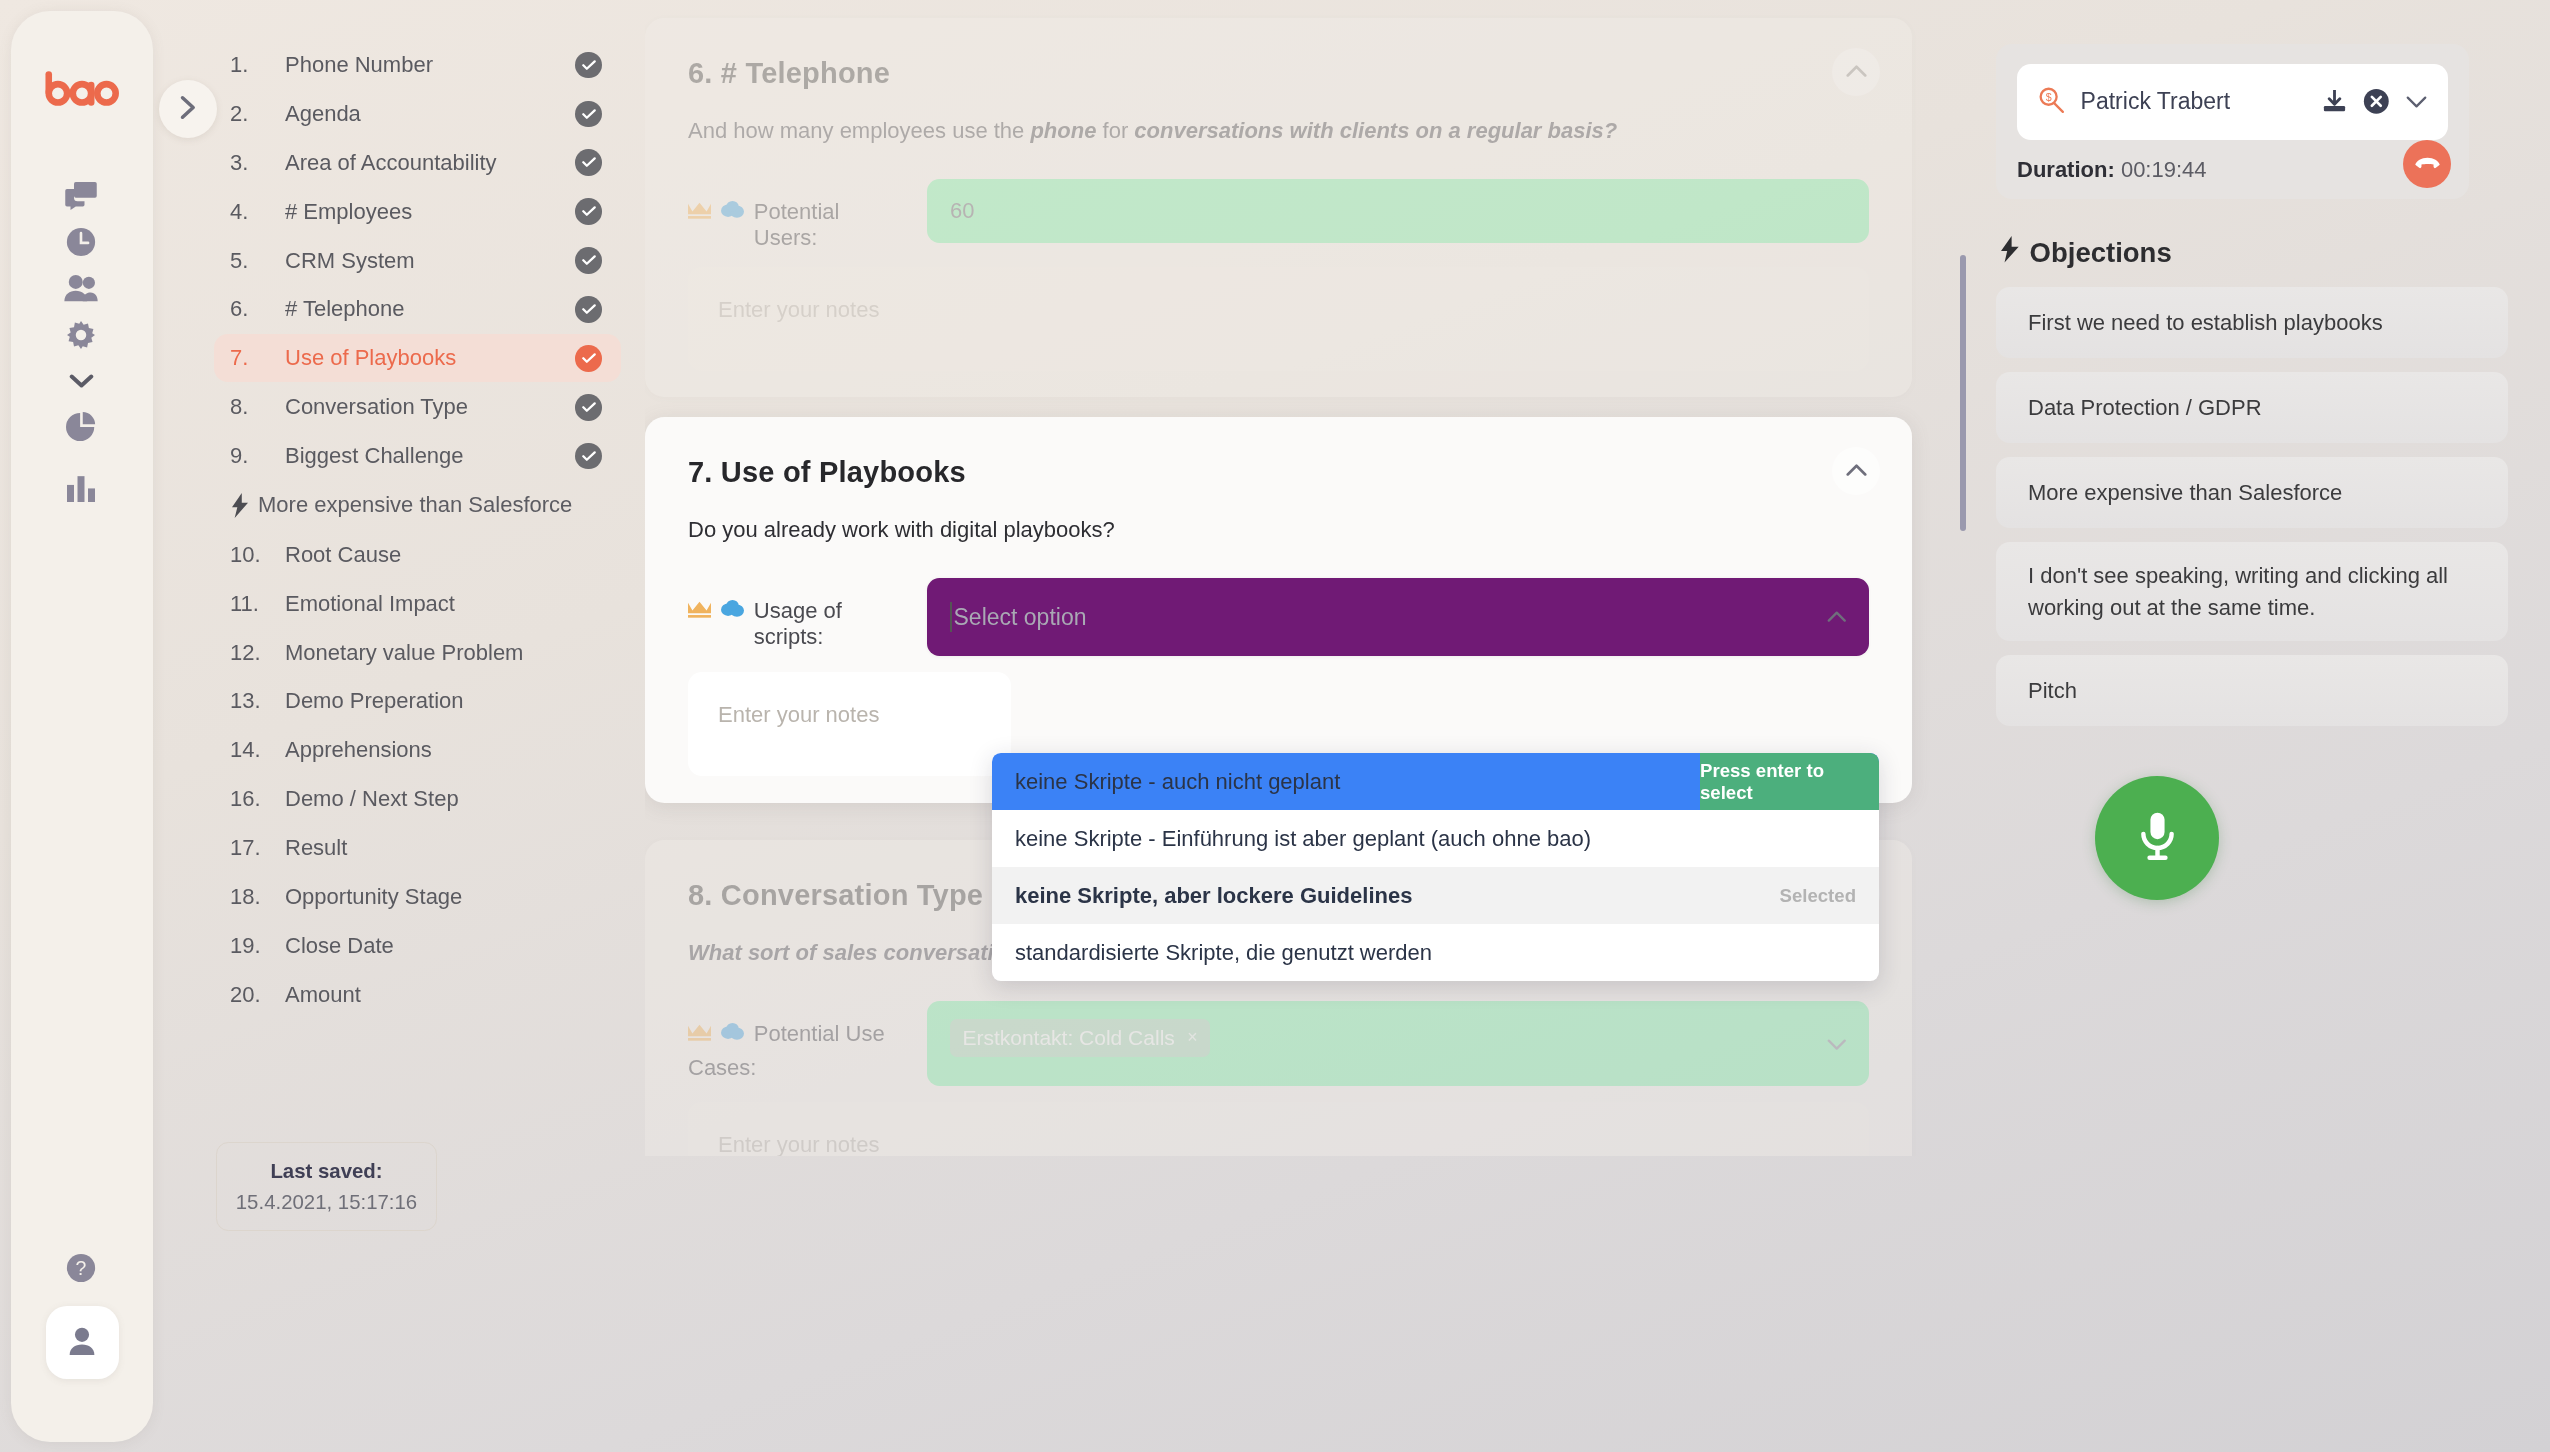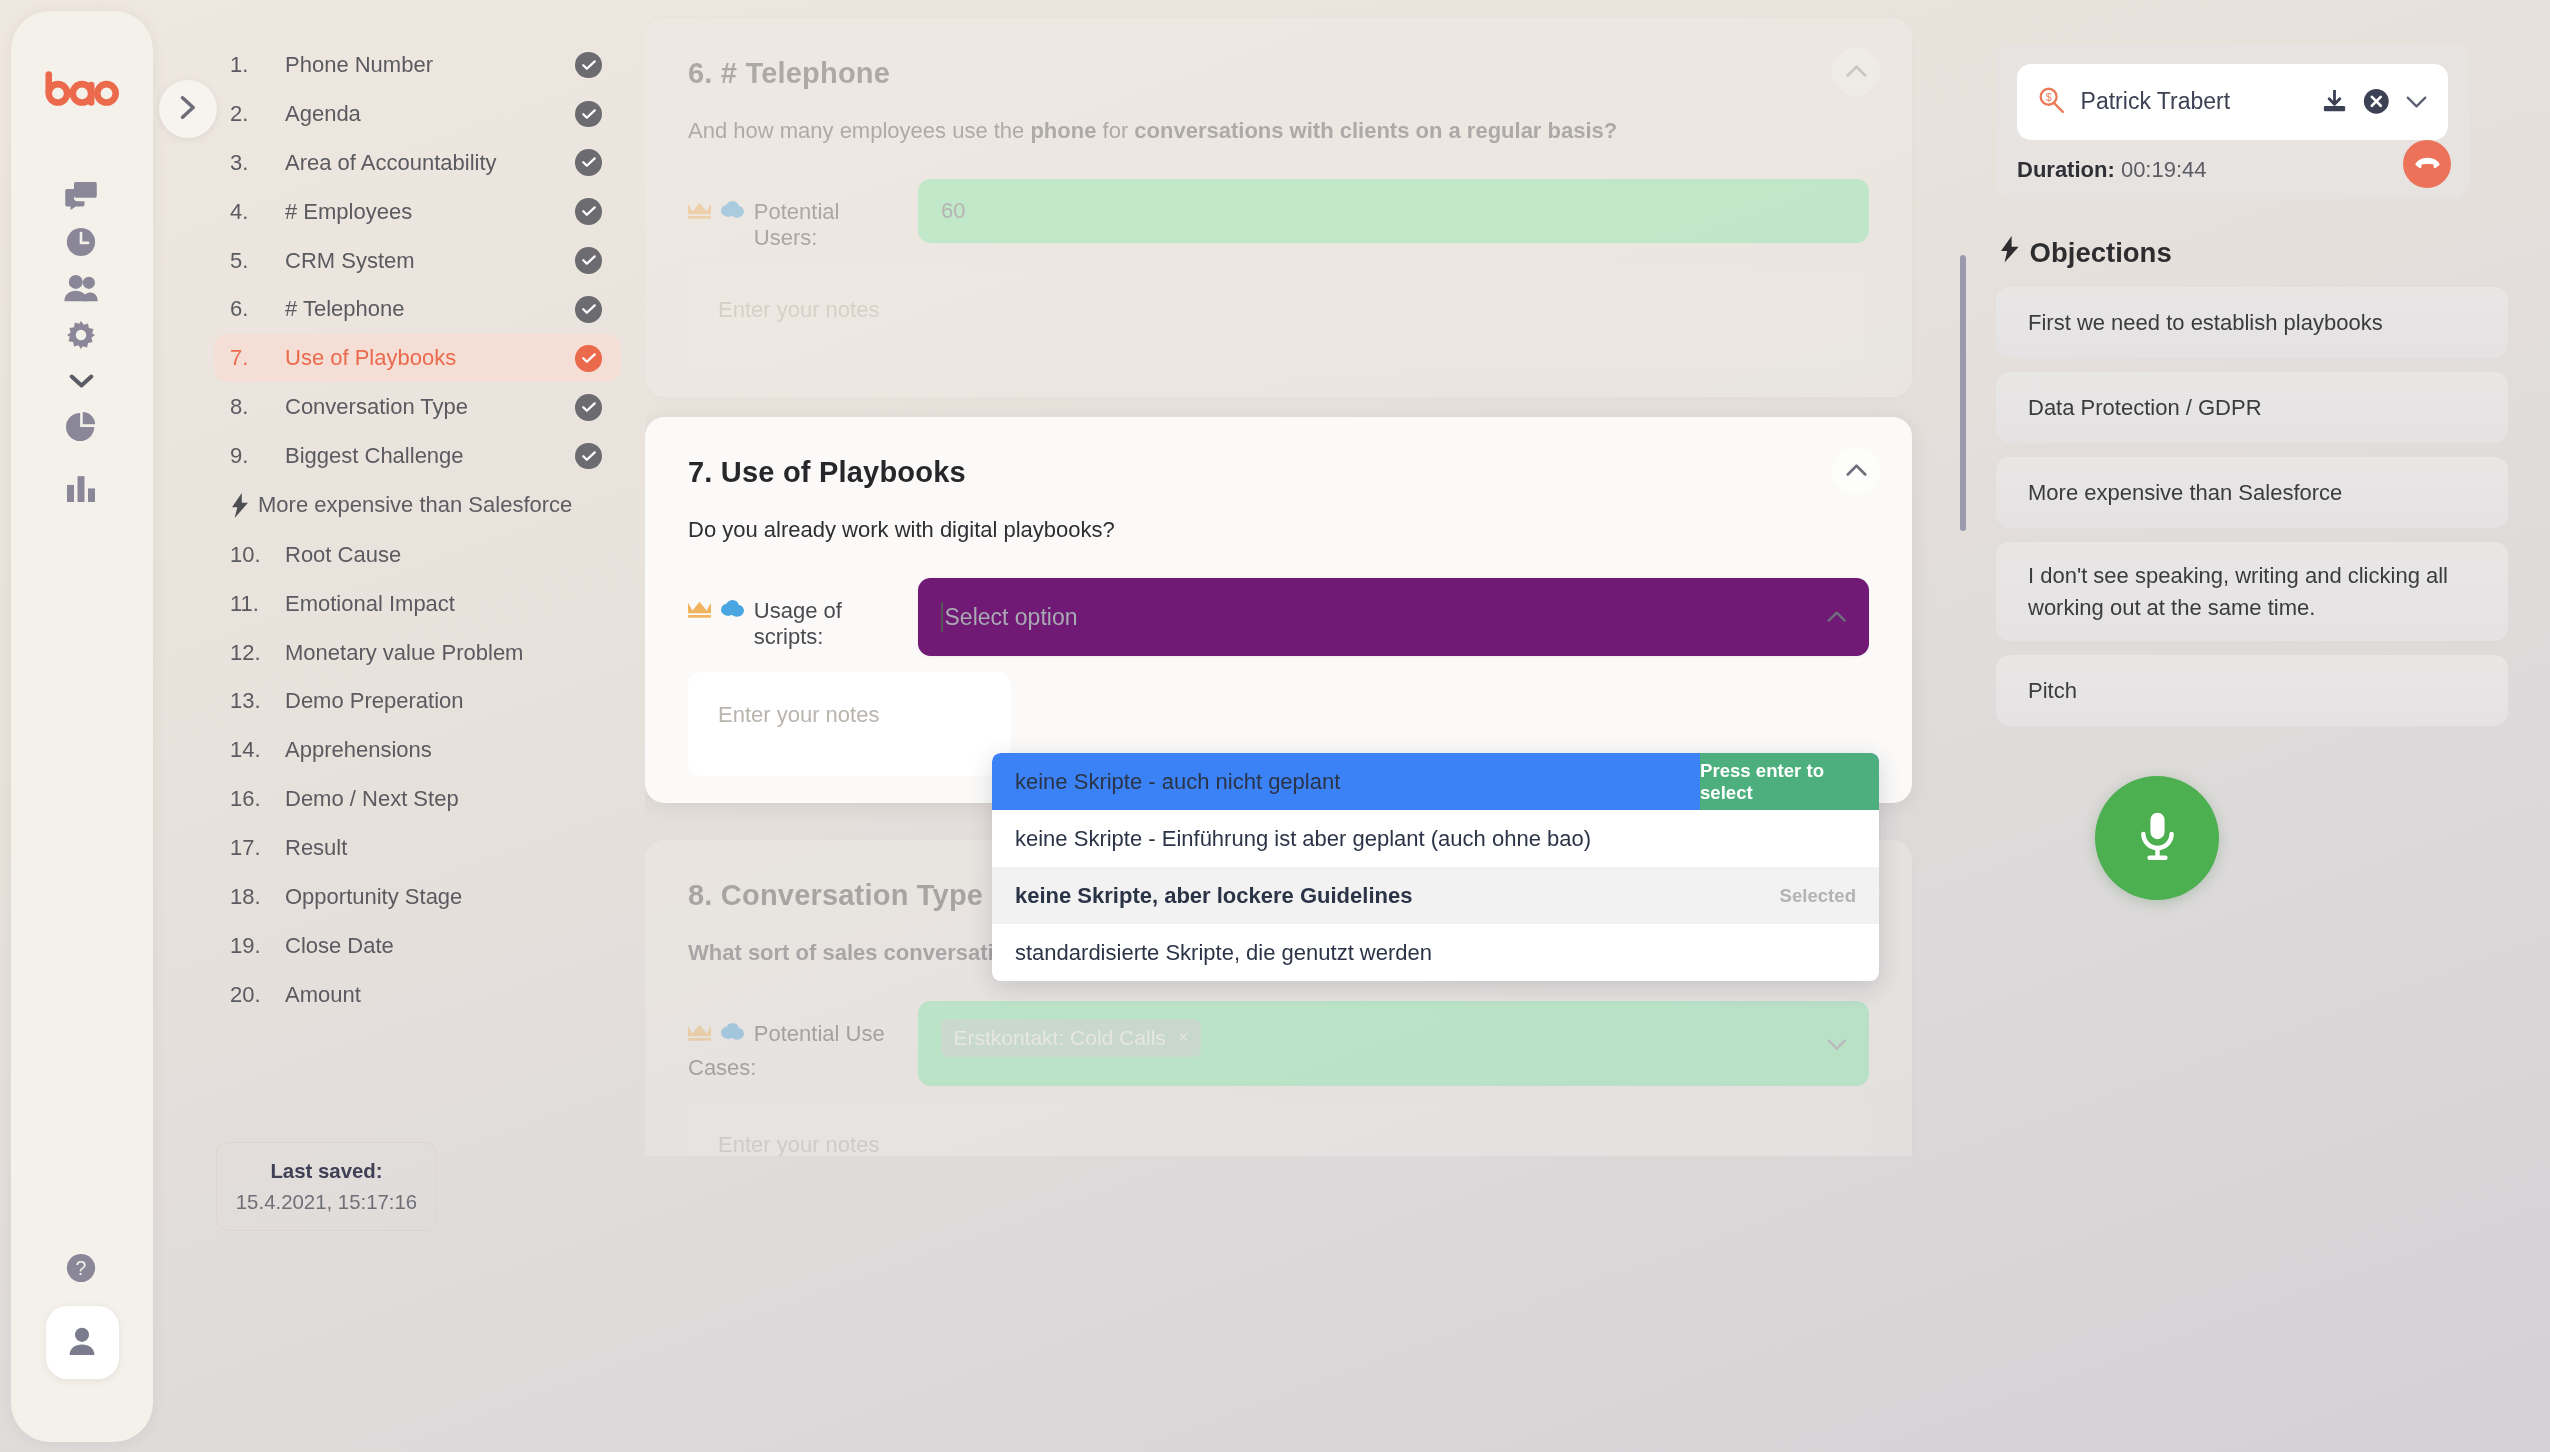--- a/index.html
+++ b/index.html
@@ -123,25 +123,25 @@
     position: absolute; right: 32px; top: 30px;
     width: 48px; height: 48px; border-radius: 50%;
     background: rgba(255,255,255,0.55);
     display:flex; align-items:center; justify-content:center;
     cursor: pointer; border: none;
   }
   .card-question {
     margin-top: 26.6px; font-size: 22px; color: #54545a; line-height: 1.4;
   }
   .card.active-card .card-question { color: #2e2e33; }
-  .card-question b { font-weight: bold; }
+  .card-question b { font-weight: bold; font-style: italic; }
 
   .field-row {
     margin-top: 32px;
-    display: flex; align-items: flex-start;
+    display: flex; align-items: flex-start; gap: 9px;
   }
   .field-label {
     width: 230px; flex: 0 0 230px;
     display: flex; align-items: flex-start; gap: 8.9px;
     font-size: 22px; color: #4a4a50; padding-top: 19.5px;
     flex-wrap: wrap;
   }
   .field-label .lbl-text { max-width: 133px; }
   .crown-icon, .sf-icon { flex: 0 0 auto; }
   .field-control {

